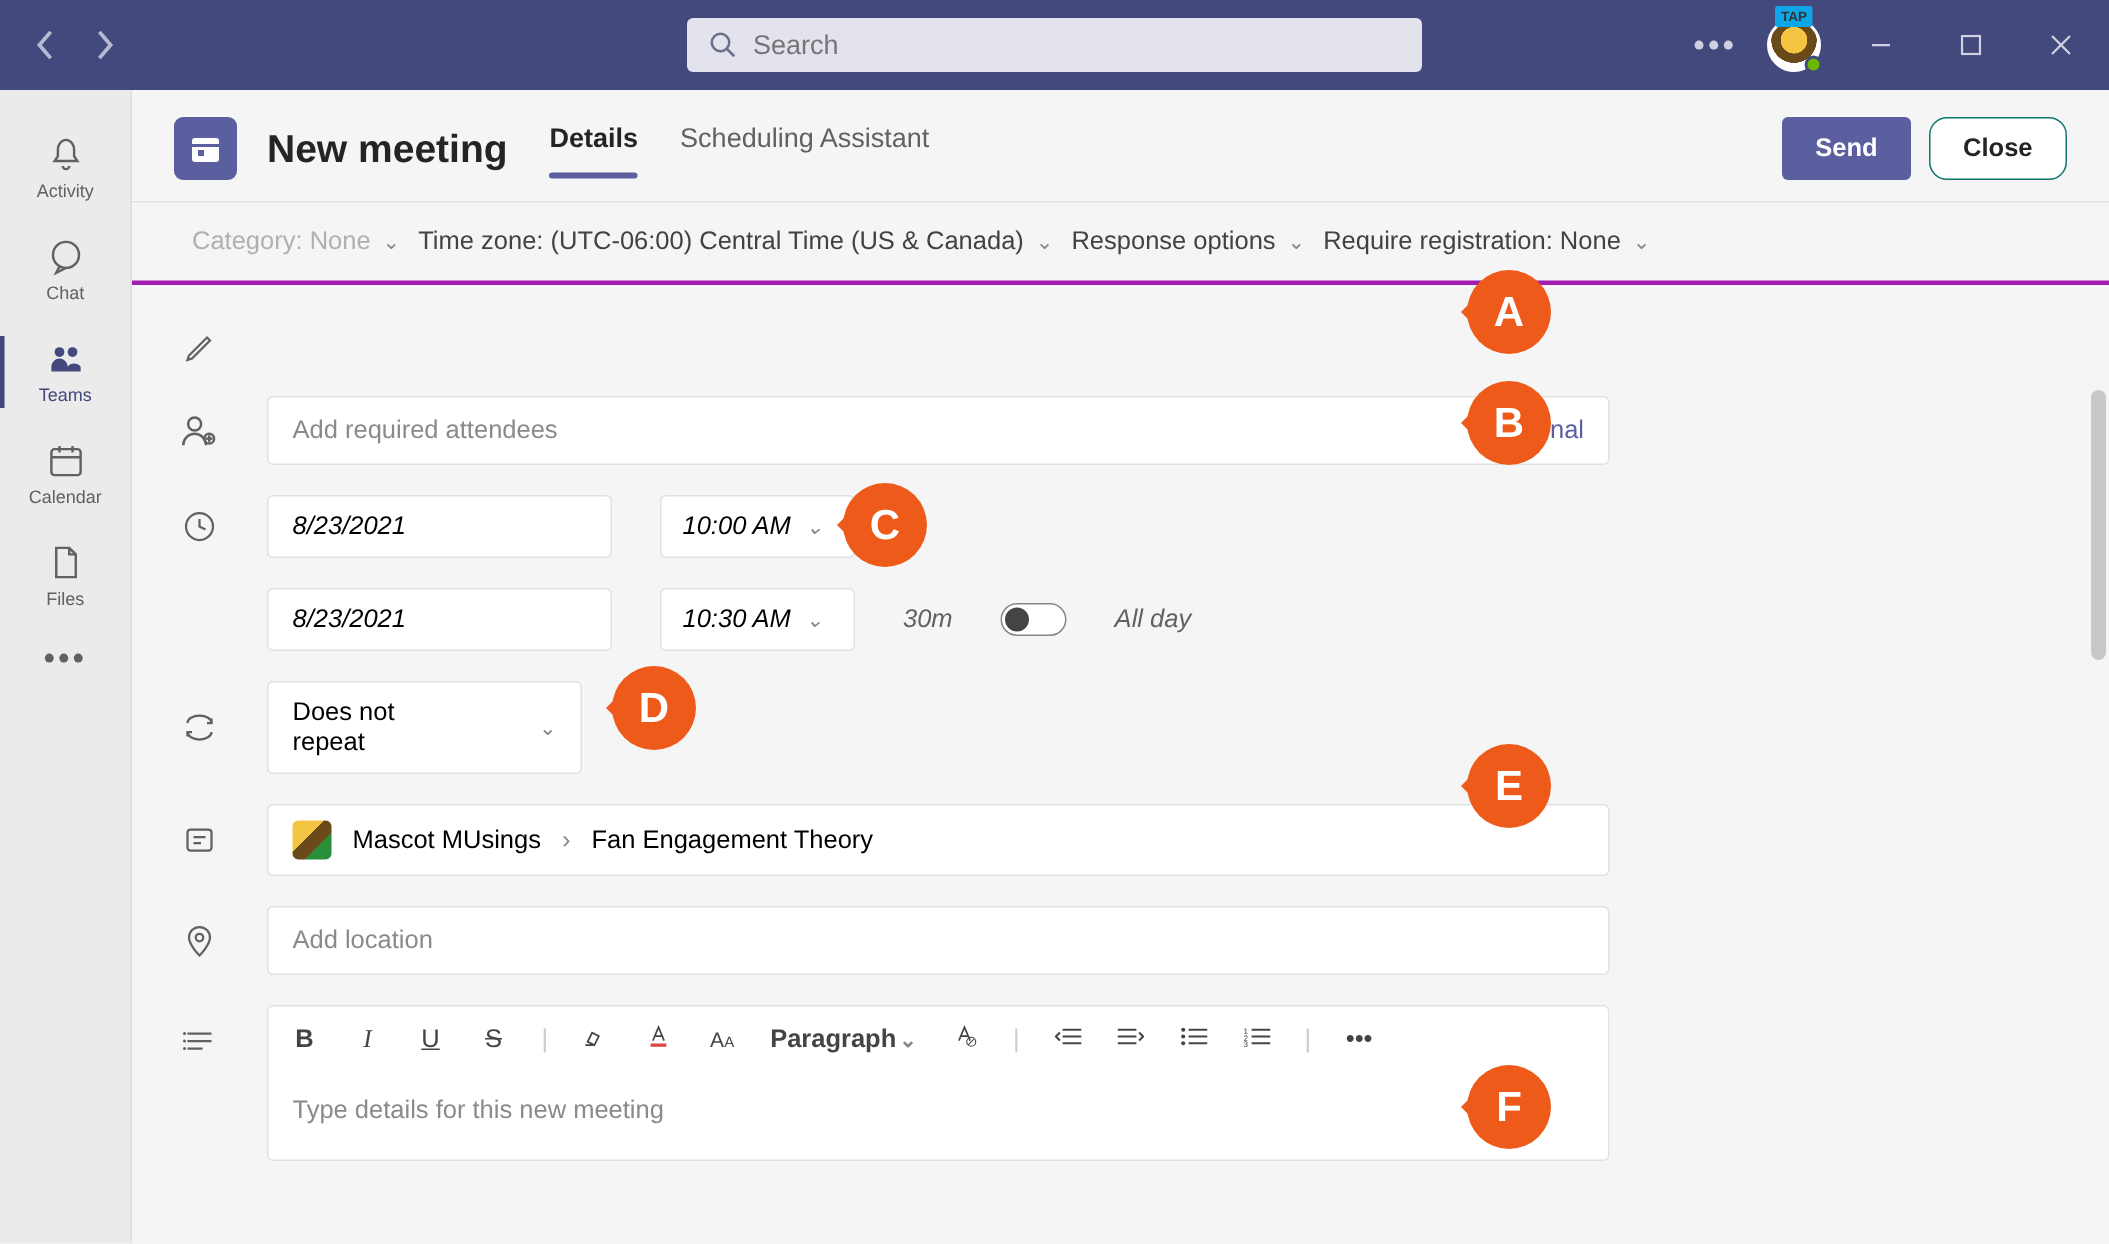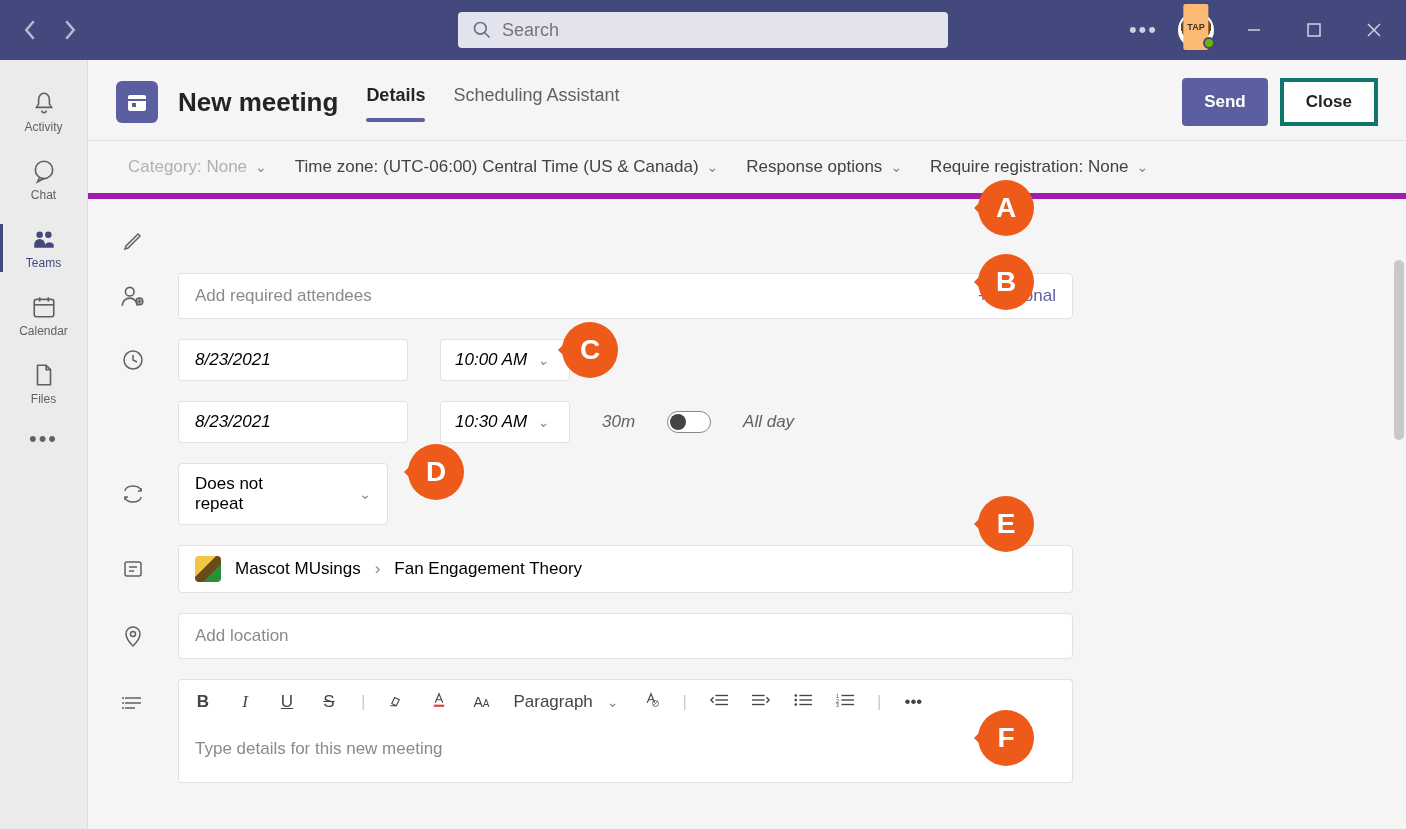--- a/index.html
+++ b/index.html
@@ -8,21 +8,21 @@
 
 .titlebar { height: 60px; background: #44497d; display: flex; align-items: center; padding: 0 12px; position: relative; }
 .nav-arrows { display: flex; gap: 16px; margin-left: 6px; }
 .nav-arrow { width: 24px; height: 24px; color: #b8bad3; cursor: pointer; display: flex; align-items: center; justify-content: center; }
 .search-box { position: absolute; left: 50%; transform: translateX(-50%); width: 490px; height: 36px; background: #e2e3ed; border-radius: 4px; display: flex; align-items: center; padding: 0 14px; gap: 10px; }
 .search-box input { border: none; background: transparent; font-size: 18px; color: #1d4ed8; outline: none; flex: 1; }
 .title-right { margin-left: auto; display: flex; align-items: center; gap: 20px; }
 .dots3 { color: #cfd0e0; font-size: 22px; letter-spacing: 2px; cursor: pointer; }
 .avatar-wrap { position: relative; width: 36px; height: 36px; }
 .avatar { width: 36px; height: 36px; border-radius: 50%; background: radial-gradient(circle at 50% 40%, #f4c542 35%, #6b4a1a 36%, #6b4a1a 60%, #fff 61%); border: 2px solid #fff; }
-.tap-badge { position: absolute; top: -8px; left: 50%; transform: translateX(-50%); font-size: 9px; background: #fdba74; padding: 18px 4px; border-radius: 2px; color: #333; font-weight: 600; }
+.tap-badge { position: absolute; top: -8px; left: 50%; transform: translateX(-50%); font-size: 9px; background: #0ea5e9; padding: 2px 4px; border-radius: 2px; color: #333; font-weight: 600; }
 .presence { position: absolute; bottom: -1px; right: -1px; width: 12px; height: 12px; background: #6bb700; border: 2px solid #44497d; border-radius: 50%; }
 .win-btn { width: 40px; height: 40px; display: flex; align-items: center; justify-content: center; color: #d0d2e2; cursor: pointer; }
 
 
 .app { display: flex; height: calc(100% - 60px); }
 .leftrail { width: 88px; background: #ebebeb; display: flex; flex-direction: column; align-items: center; padding-top: 18px; border-right: 1px solid #ddd; }
 .rail-item { width: 88px; height: 68px; display: flex; flex-direction: column; align-items: center; justify-content: center; gap: 4px; color: #616161; cursor: pointer; position: relative; }
 .rail-item.active { color: #44497d; }
 .rail-item.active::before { content: ""; position: absolute; left: 0; top: 10px; bottom: 10px; width: 3px; background: #44497d; }
 .rail-label { font-size: 12px; }
@@ -32,23 +32,23 @@
 .main { flex: 1; background: #f5f5f5; overflow-y: auto; position: relative; }
 .header-row { display: flex; align-items: center; padding: 18px 28px 0 28px; gap: 20px; }
 .meeting-icon { width: 42px; height: 42px; background: #5b5fa0; border-radius: 6px; display: flex; align-items: center; justify-content: center; color: #fff; }
 .page-title { font-size: 26px; font-weight: 700; color: #242424; }
 .tabs { display: flex; gap: 28px; margin-left: 8px; }
 .tab { font-size: 18px; color: #616161; padding-bottom: 14px; cursor: pointer; position: relative; }
 .tab.active { color: #242424; font-weight: 600; }
 .tab.active::after { content: ""; position: absolute; left: 0; right: 0; bottom: -2px; height: 4px; background: #5b5fa0; border-radius: 2px; }
 .header-actions { margin-left: auto; display: flex; gap: 12px; }
 .btn-primary { background: #5b5fa0; color: #fff; border: none; border-radius: 4px; padding: 10px 22px; font-size: 17px; font-weight: 600; cursor: pointer; }
-.btn-secondary { background: #fff; color: #242424; border: 4px solid #0f766e; border-radius: 0; padding: 10px 22px; font-size: 17px; font-weight: 600; cursor: pointer; }
-
-.toolbar { display: flex; align-items: center; gap: 28px; padding: 16px 40px; border-top: 1px solid #e1e1e1; border-bottom: 6px solid #a21caf; margin-top: 14px; font-size: 17px; color: #424242; }
+.btn-secondary { background: #fff; color: #242424; border: 1px solid #0f766e; border-radius: 12px; padding: 10px 22px; font-size: 17px; font-weight: 600; cursor: pointer; }
+
+.toolbar { display: flex; align-items: center; gap: 12px; padding: 16px 40px; border-top: 1px solid #e1e1e1; border-bottom: 3px solid #a21caf; margin-top: 14px; font-size: 17px; color: #424242; }
 .tb-item { display: flex; align-items: center; gap: 8px; cursor: pointer; }
 .tb-item.muted { color: #b0b0b0; }
 .chev { font-size: 14px; color: #888; }
 
 
 .form { padding: 20px 0 20px 0; }
 .form-row { display: flex; align-items: center; padding: 10px 0; }
 .row-icon { width: 90px; display: flex; justify-content: center; color: #616161; }
 .row-content { flex: 1; max-width: 895px; }
 .field { background: #fff; border: 1px solid #e1e1e1; border-radius: 4px; padding: 12px 16px; font-size: 17px; color: #242424; width: 100%; }
@@ -340,21 +340,21 @@
             <span class="rte-btn" style="text-decoration:line-through;">S</span>
             <span class="rte-sep">|</span>
             <span class="rte-btn"><svg width="18" height="18" viewBox="0 0 24 24">
                   <path d="M5 18 l4-8 6 3 -4 8 Z M3 21 h7" stroke="#444" stroke-width="1.5" fill="none"></path>
                 </svg></span>
             <span class="rte-btn"><svg width="18" height="18" viewBox="0 0 24 24">
                   <path d="M7 17 L12 5 L17 17 M9 13 h6" stroke="#444" stroke-width="1.5" fill="none"></path>
                   <line x1="5" y1="21" x2="19" y2="21" stroke="#d44" stroke-width="3"></line>
                 </svg></span>
             <span class="rte-btn" style="font-size:14px;">A<span style="font-size:10px;">A</span></span>
-            <span class="rte-btn" style="display:flex;align-items:center;gap:14px;">
+            <span class="rte-btn" style="display:flex;align-items:center;gap:2px;font-weight:bold;">
                 <span>Paragraph</span>
                 <span class="chev">⌄</span>
               </span>
             <span class="rte-btn"><svg width="18" height="18" viewBox="0 0 24 24">
                   <path d="M7 17 L12 5 L17 17 M9 13 h6" stroke="#444" stroke-width="1.5" fill="none"></path>
                   <circle cx="18" cy="18" r="4" stroke="#444" fill="none"></circle>
                   <line x1="15" y1="21" x2="21" y2="15" stroke="#444"></line>
                 </svg></span>
             <span class="rte-sep">|</span>
             <span class="rte-btn"><svg width="18" height="14" viewBox="0 0 20 14">

